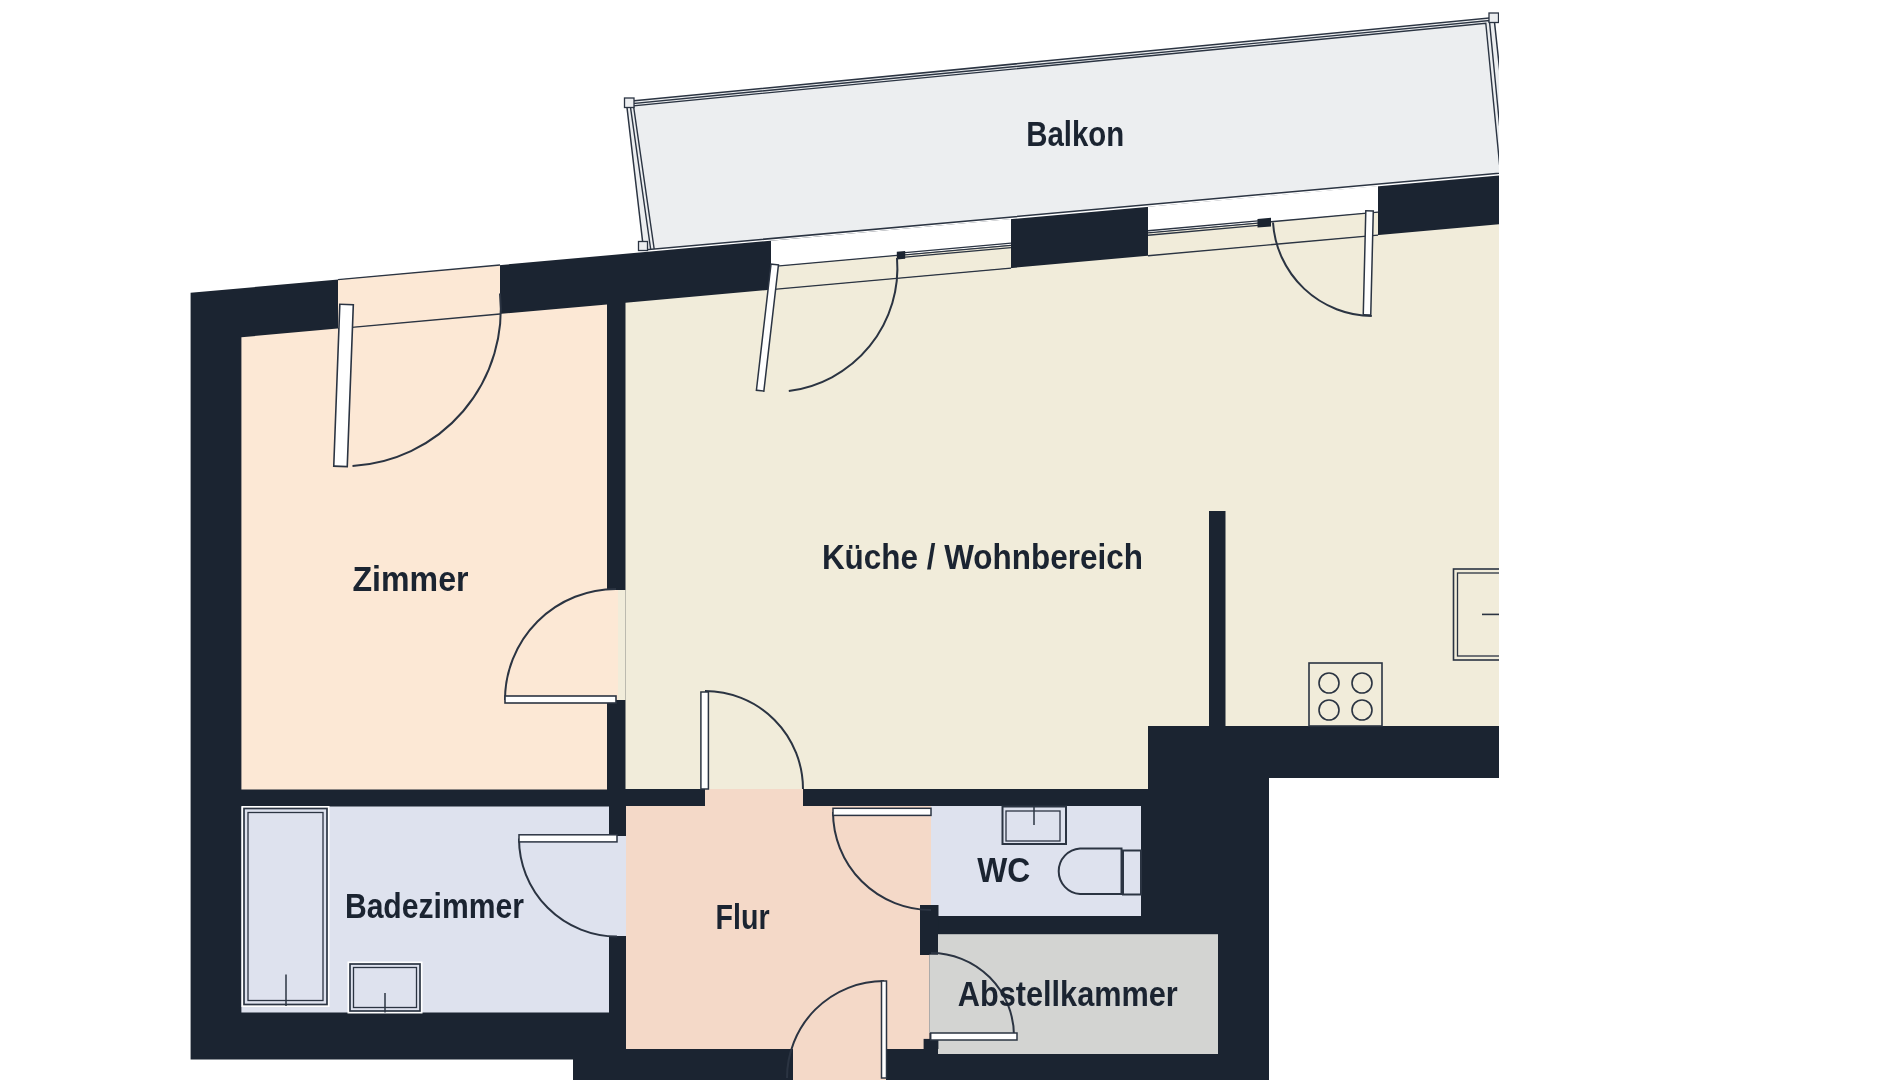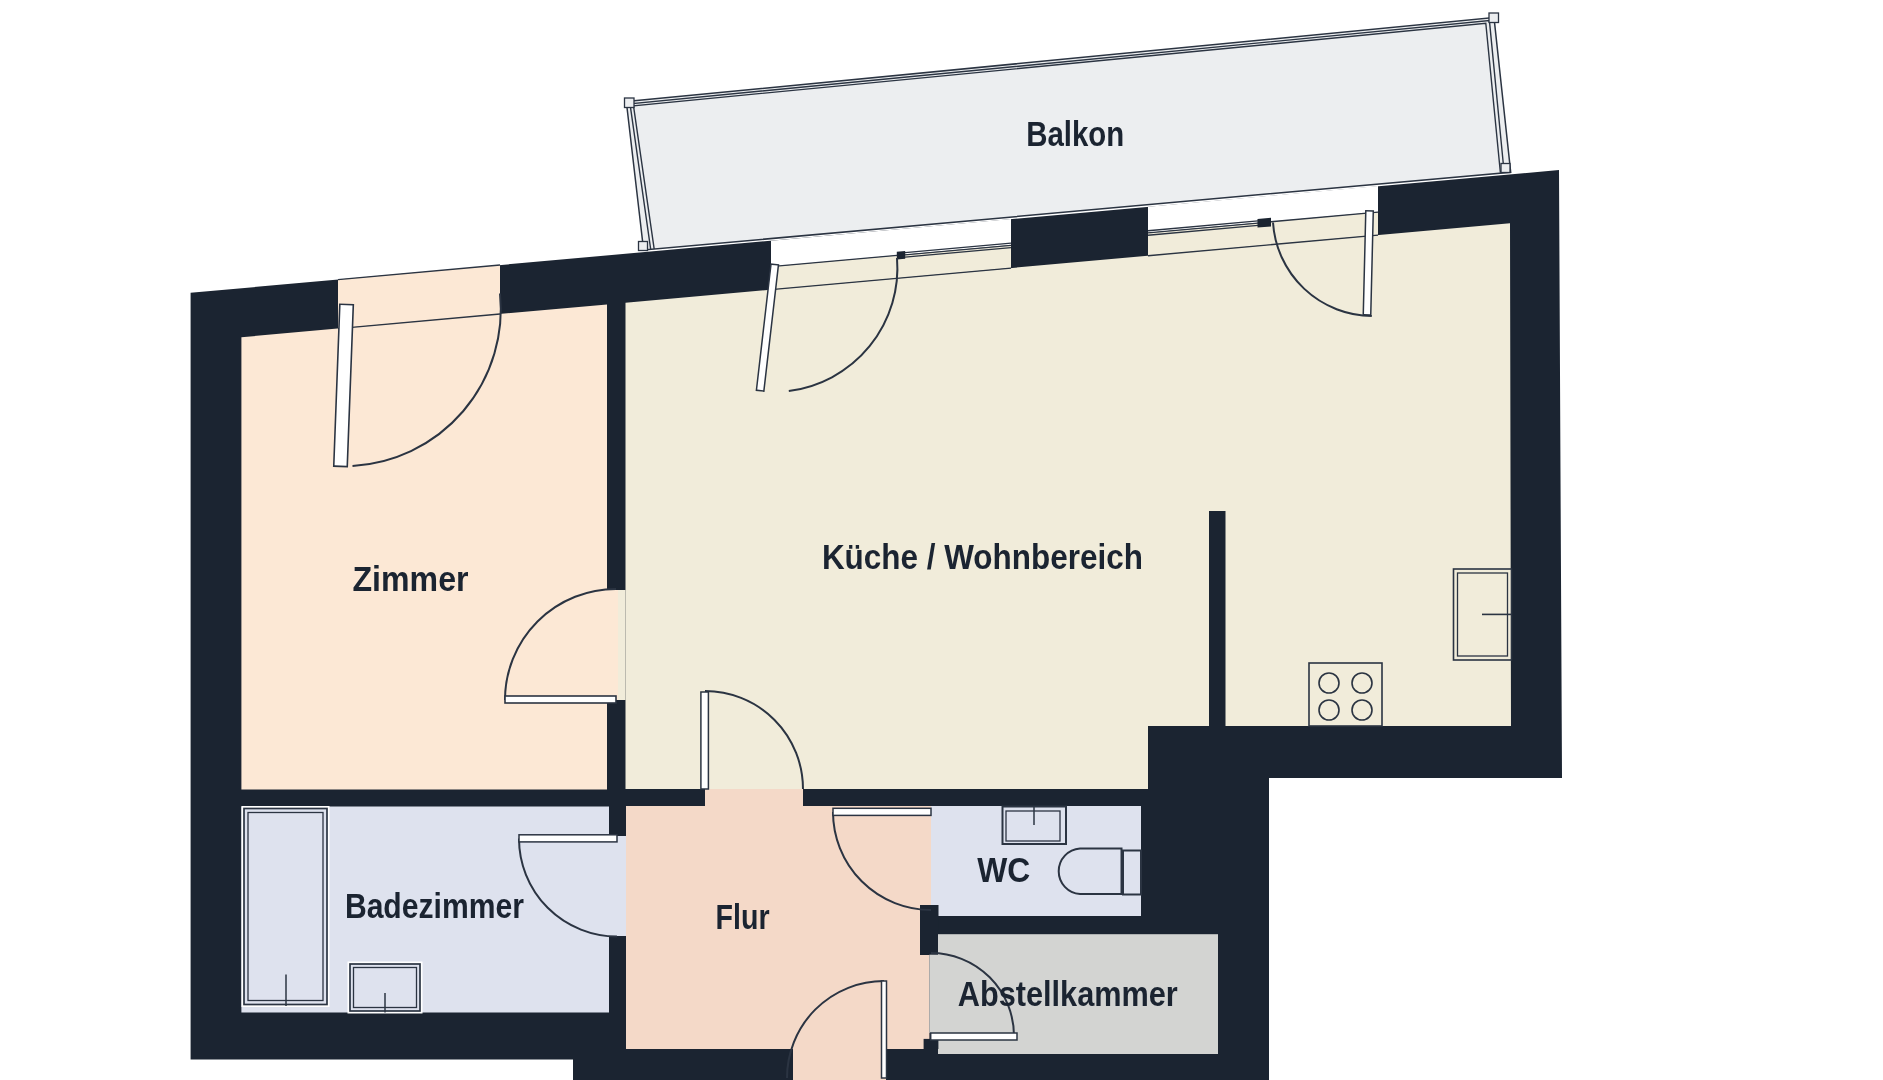--- a/index.html
+++ b/index.html
@@ -1,16 +1,16 @@
 <!DOCTYPE html>
 <html><head>
 <meta charset="utf-8">
 <style>
   html,body{margin:0;padding:0;background:#ffffff;}
-  .wrap{width:1883px;height:1080px;position:relative;overflow:hidden;}
+  .wrap{width:1499px;height:1080px;position:relative;overflow:hidden;}
   text{font-family:"Liberation Sans", sans-serif;font-weight:bold;fill:#1b2431;}
 </style>
 </head>
 <body>
 <div class="wrap">
 <svg width="1883" height="1080" viewBox="0 0 1883 1080">
 
 <rect x="0" y="0" width="1883" height="1080" fill="#ffffff"></rect>
 
 <g>

